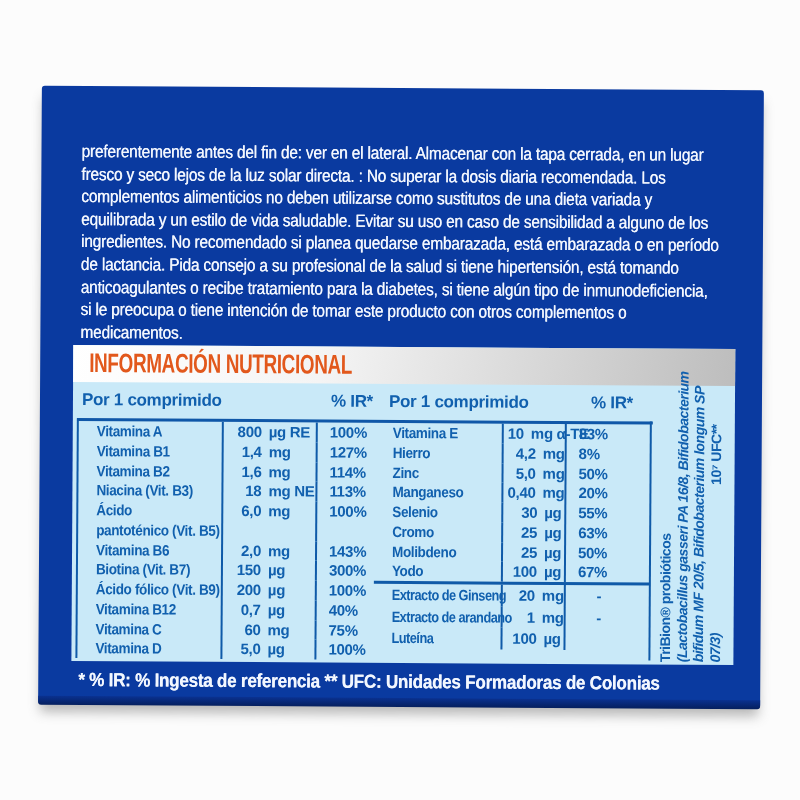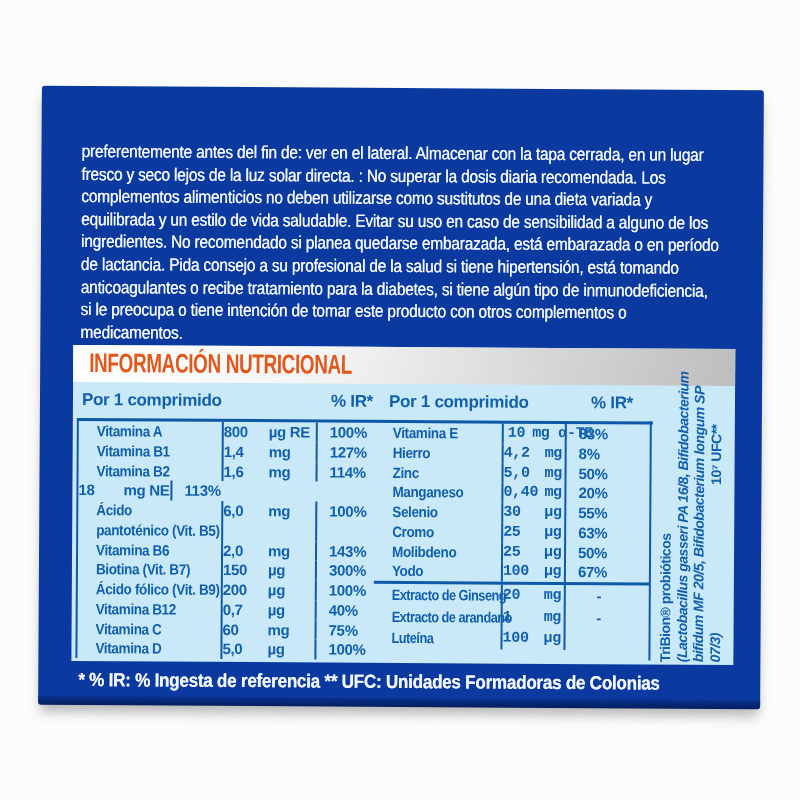--- a/index.html
+++ b/index.html
@@ -43,24 +43,24 @@
   .lg{width:296px;}
   .rg{width:276px;}
   .row{display:flex;align-items:flex-start;line-height:19.75px;font-size:15px;letter-spacing:-0.3px;}
   .c{box-sizing:border-box;}
   .name{white-space:pre;padding-left:18px;border-right:2px solid #0f5aa8;align-self:stretch;}
   .name>span{display:inline-block;transform:scaleX(0.9);transform-origin:left top;letter-spacing:-0.4px;}
   .lg .name{width:145px;}
   .lg .amt{width:94px;}
   .lg .pct{width:57px;}
   .rg .name{width:129px;}
-  .rg .amt{width:63px;font-family:Liberation Mono, monospace;}
+  .rg .amt{width:63px;}
   .rg .pct{width:66px;border-right:none;}
   .amt{display:flex;border-right:2px solid #0f5aa8;align-self:stretch;white-space:nowrap;}
-  .qty{display:inline-block;}
+  .qty{display:inline-block;text-align:right;}
   .lg .qty{width:38px;}
   .rg .qty{width:34px;}
   .unit{margin-left:7px;}
   .pct{padding-left:12px;}
   .rg .rows .row:first-child .qty{width:auto;padding-left:4px;}
   .rg .rows .row:first-child .unit{}
   .extras{border-top:3px solid #0f5aa8;}
   .extras .row{line-height:21.5px;}
   .extras .name>span{transform:scaleX(0.85);letter-spacing:-0.6px;}
   .extras .pct{padding-left:0;text-align:center;}
@@ -123,20 +123,21 @@
           </div>
           <div class="row">
             <div class="c name"><span>Vitamina B2</span></div>
             <div class="c amt">
                 <span class="qty">1,6</span>
                 <span class="unit">mg</span>
               </div>
             <div class="c pct">114%</div>
           </div>
           <div class="row">
+            <div class="c name"><span>Niacina (Vit. B3)</span></div>
             <div class="c amt">
                 <span class="qty">18</span>
                 <span class="unit">mg NE</span>
               </div>
             <div class="c pct">113%</div>
           </div>
           <div class="row">
             <div class="c name"><span>Ácido
 pantoténico (Vit. B5)</span></div>
             <div class="c amt">

